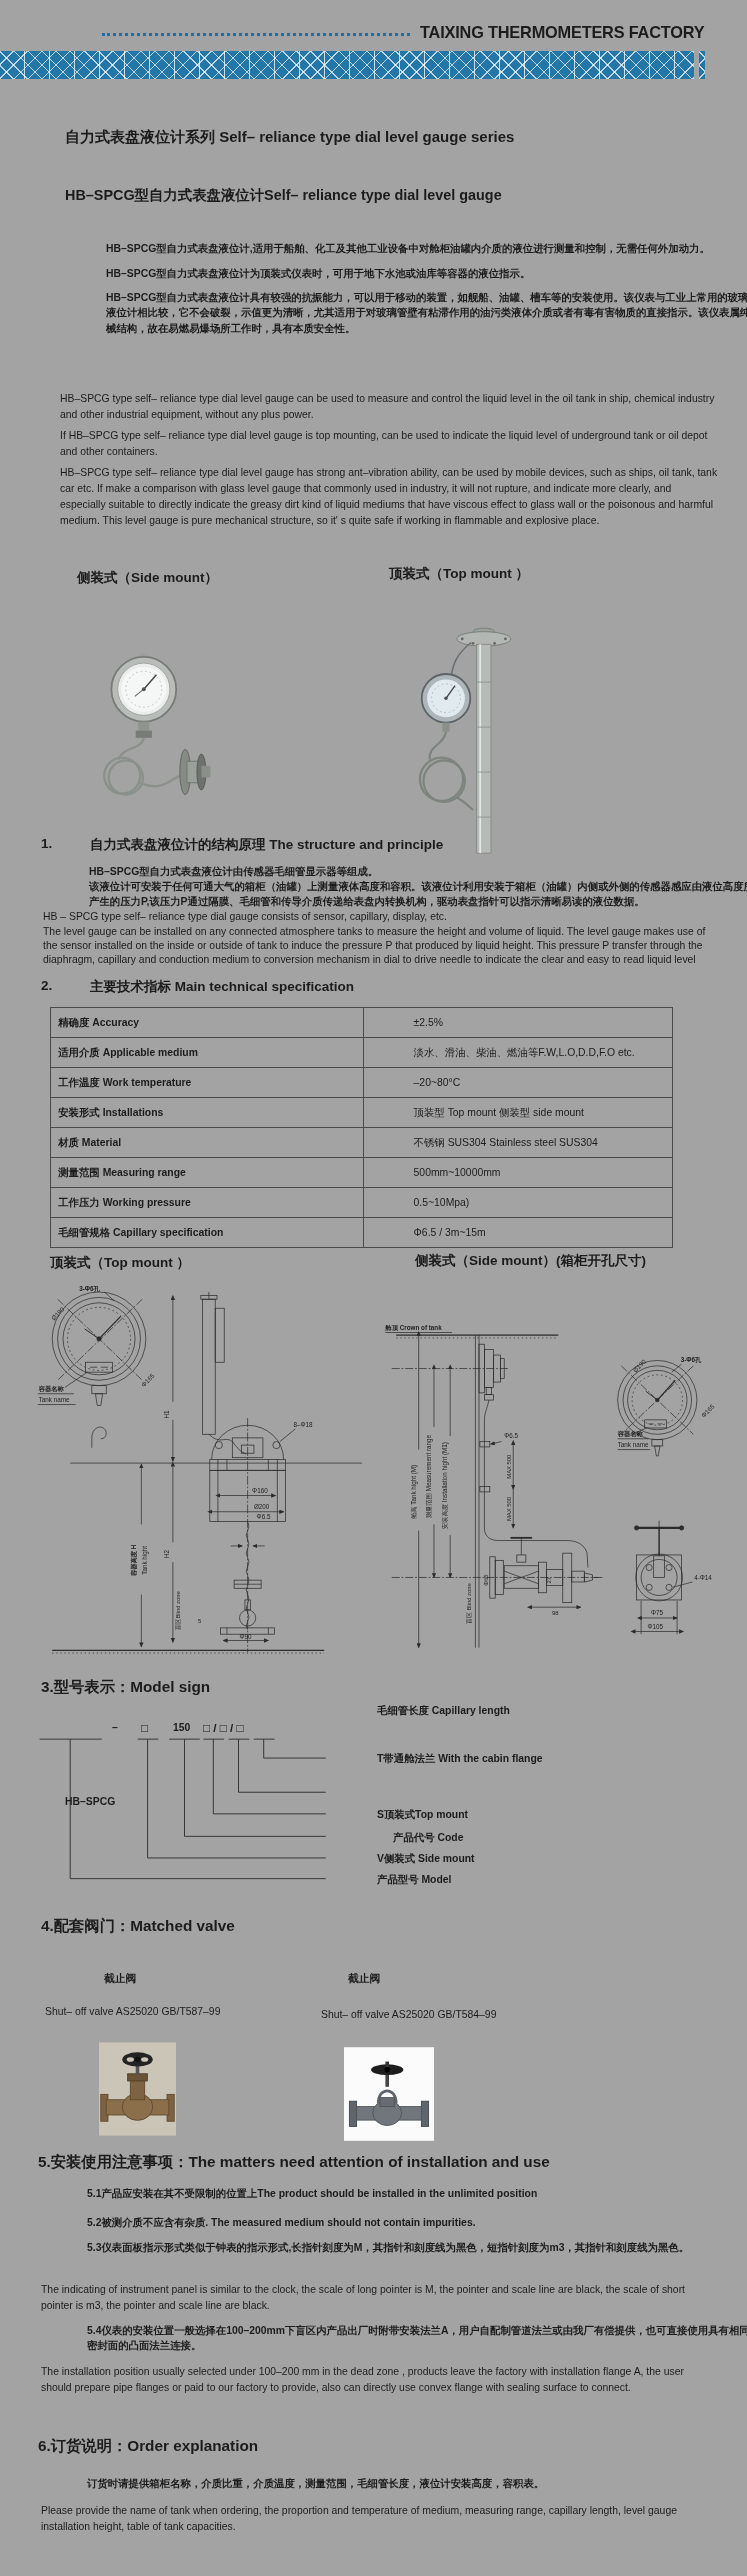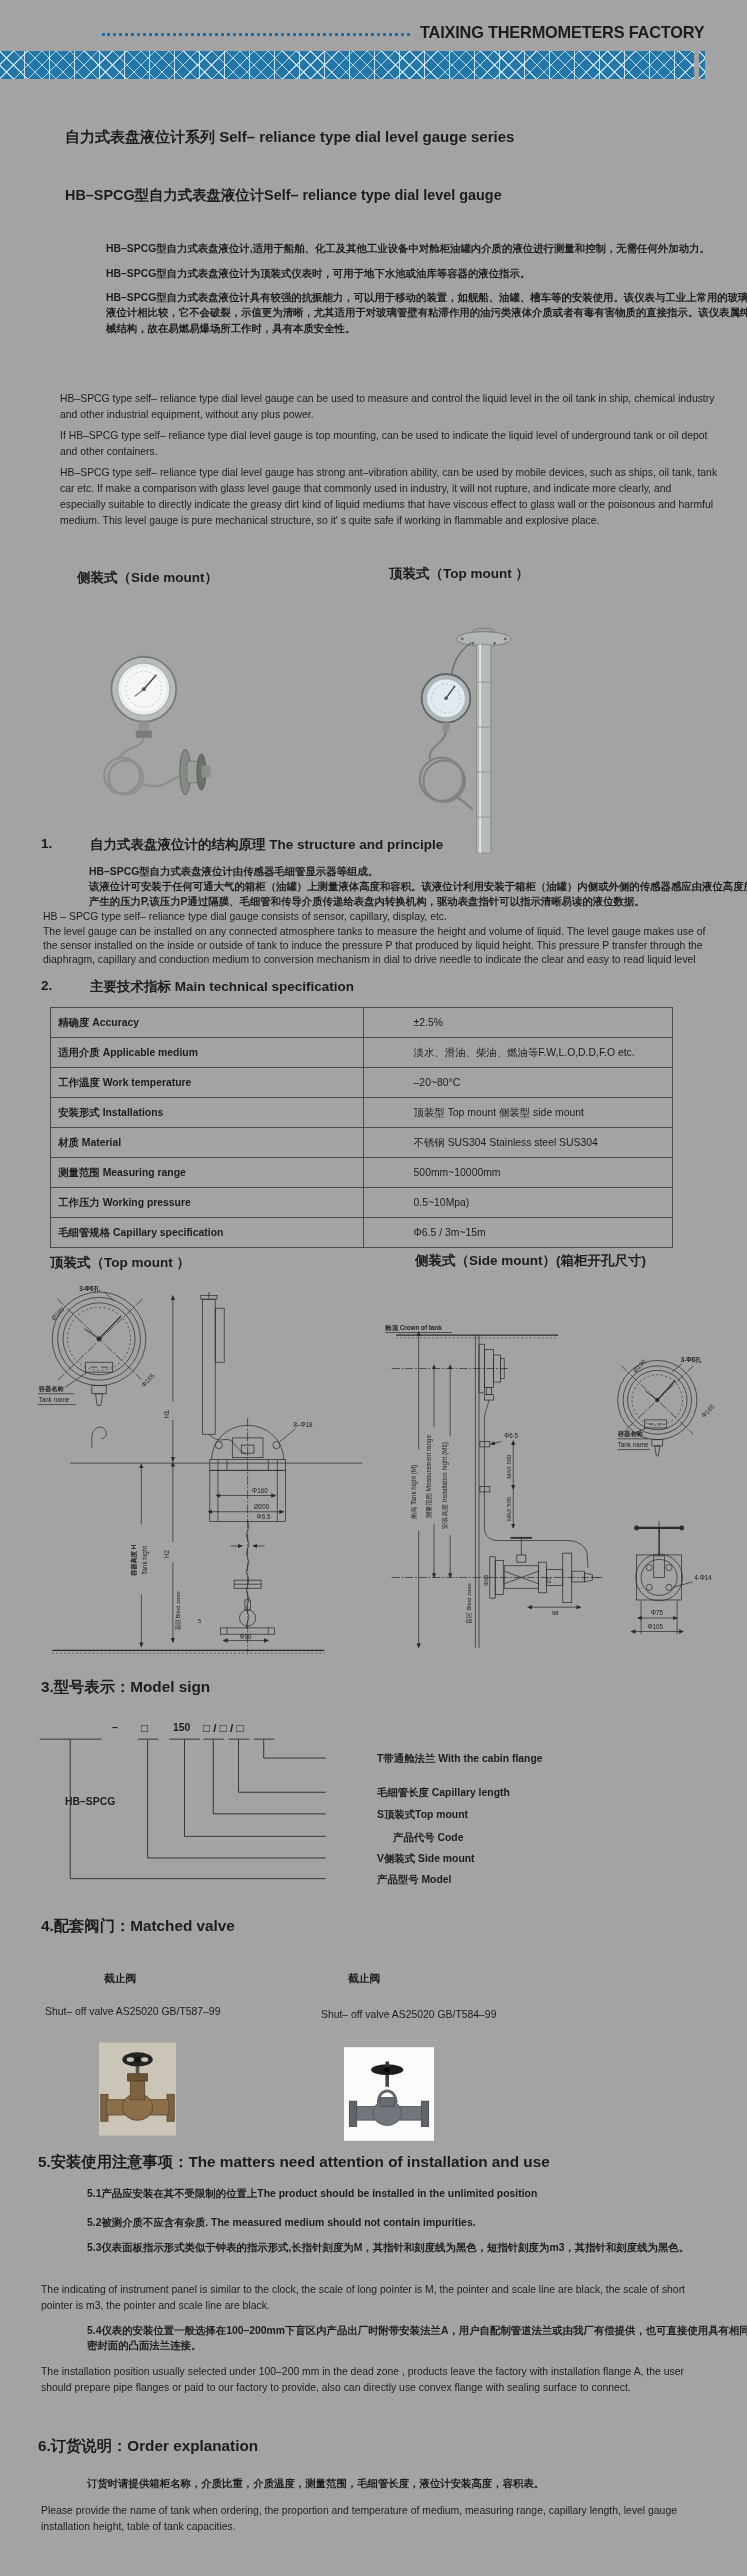--- a/index.html
+++ b/index.html
@@ -404,21 +404,21 @@
       <line x1="282" y1="31" x2="305" y2="31"></line>
       <polyline points="78,31 78,186 362,186"></polyline>
       <polyline points="164,31 164,163 362,163"></polyline>
       <polyline points="205,31 205,139 362,139"></polyline>
       <polyline points="237,31 237,114 362,114"></polyline>
       <polyline points="265,31 265,90 362,90"></polyline>
       <polyline points="293,31 293,52 362,52"></polyline>
     </g>
   </svg>
   <div class="abs txt cnp mono-ws" style="left:331px;top:1751px;">T带通舱法兰  With the cabin flange</div>
-  <div class="abs txt cnp mono-ws" style="left:331px;top:1785px;">毛细管长度 Capillary length</div>
+  <div class="abs txt cnp mono-ws" style="left:331px;top:1703px;">毛细管长度 Capillary length</div>
   <div class="abs txt cnp mono-ws" style="left:331px;top:1807px;">S顶装式Top mount</div>
   <div class="abs txt cnp mono-ws" style="left:331px;top:1830px;margin-left:16px;">产品代号 Code</div>
   <div class="abs txt cnp mono-ws" style="left:331px;top:1851px;">V侧装式 Side mount</div>
   <div class="abs txt cnp mono-ws" style="left:331px;top:1872px;">产品型号 Model</div>
 
   <div class="abs h-big" style="left:41px;top:1916px;">4.配套阀门：Matched valve</div>
   <div class="abs lbl" style="left:104px;top:1972px;font-size:10.8px;">截止阀</div>
   <div class="abs lbl" style="left:348px;top:1972px;font-size:10.8px;">截止阀</div>
   <div class="abs txt en mono-ws" style="left:45px;top:2004px;text-align:center;">Shut– off valve  AS25020 GB/T587–99</div>
   <div class="abs txt en mono-ws" style="left:321px;top:2007px;">Shut– off valve  AS25020 GB/T584–99</div>

